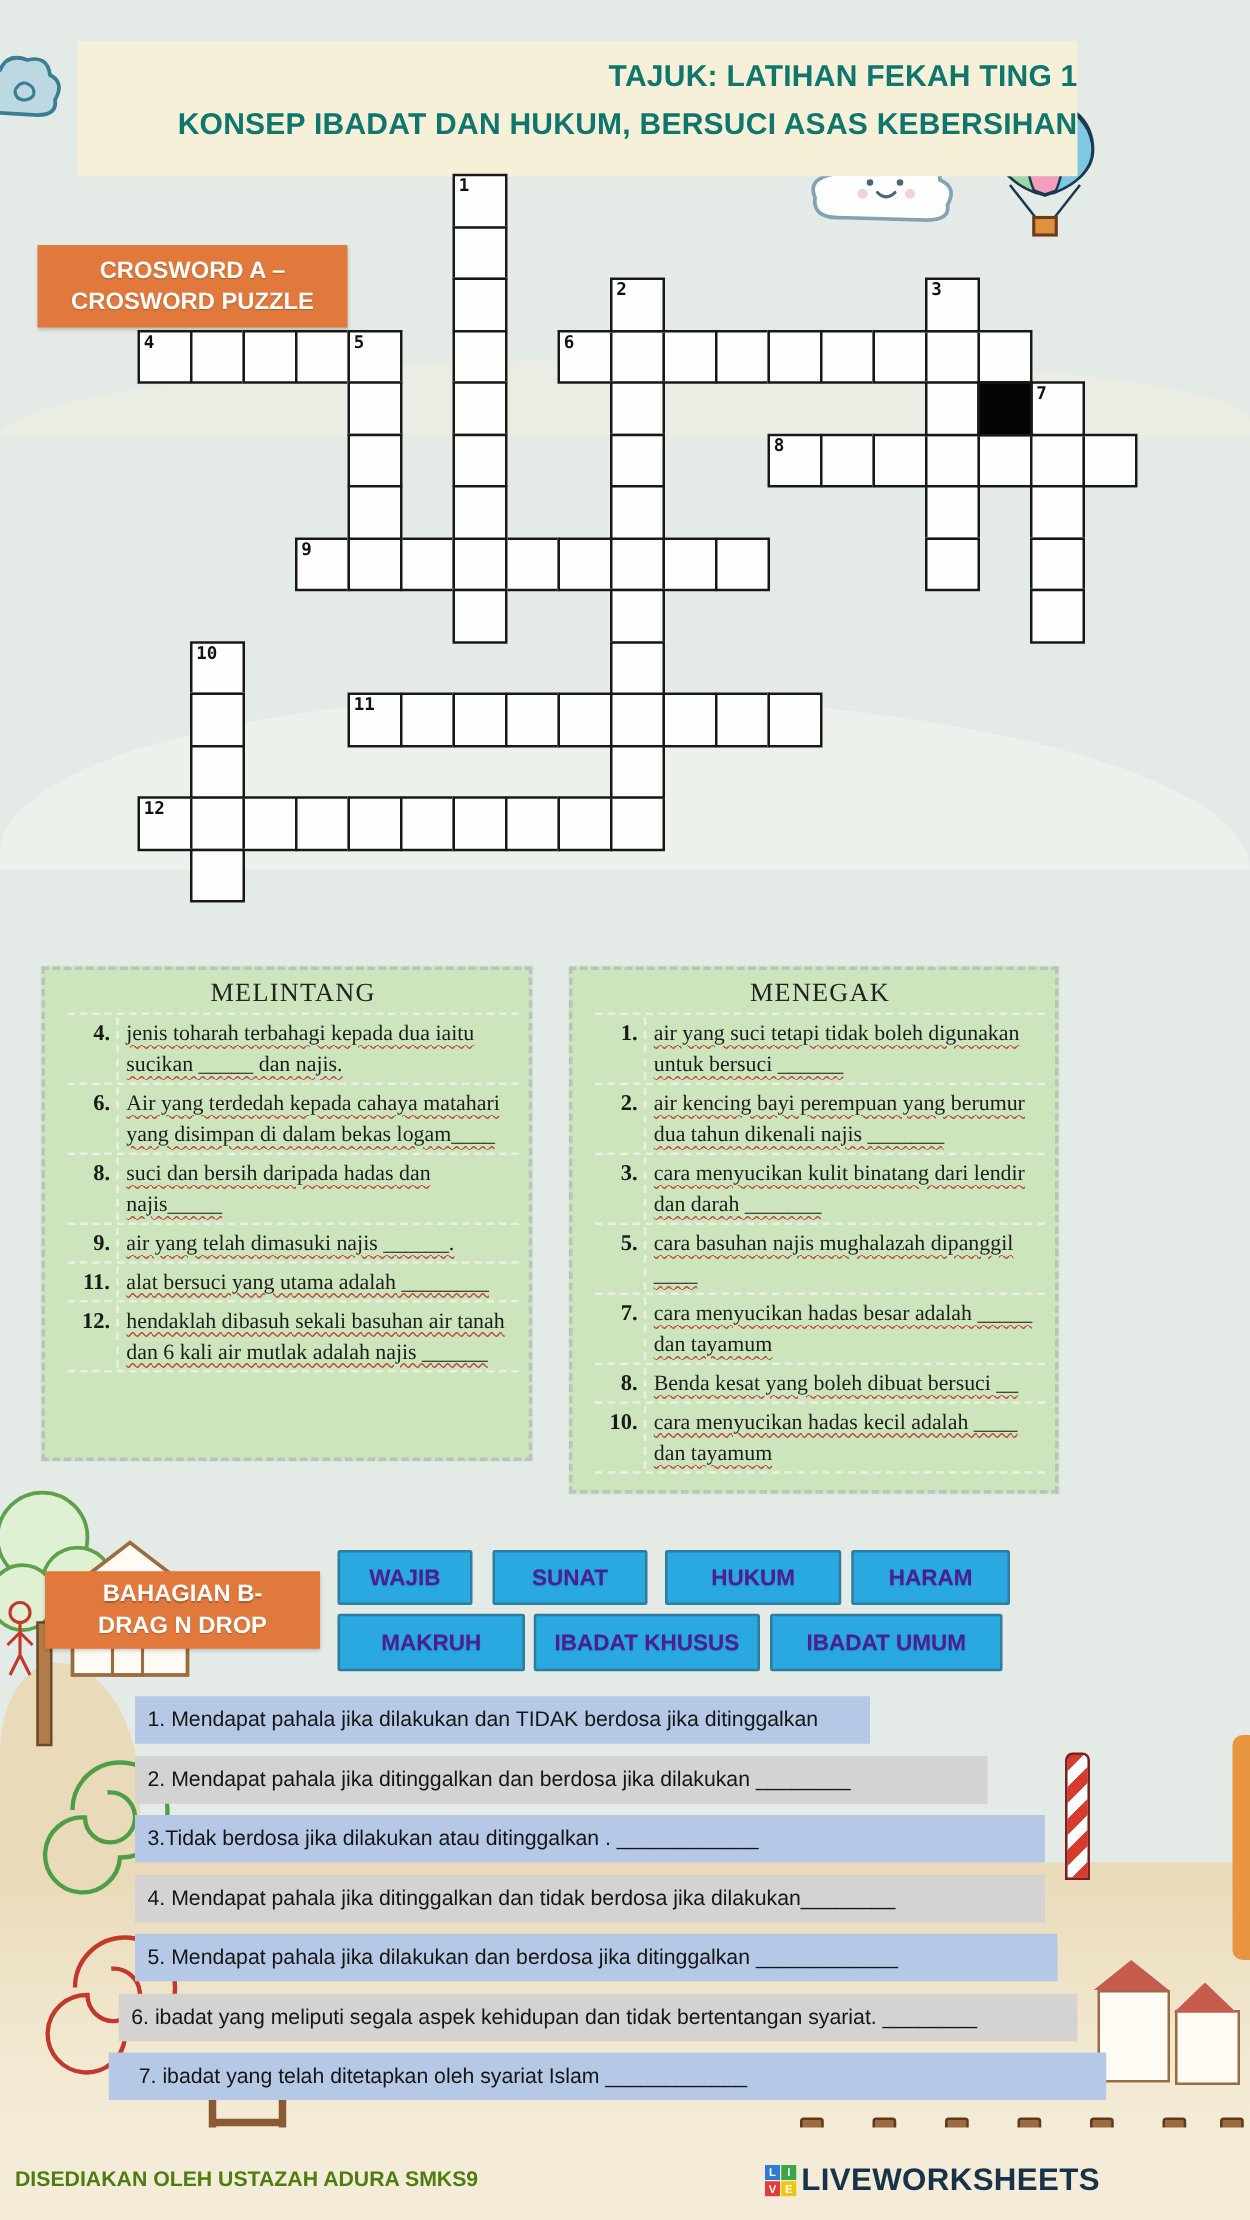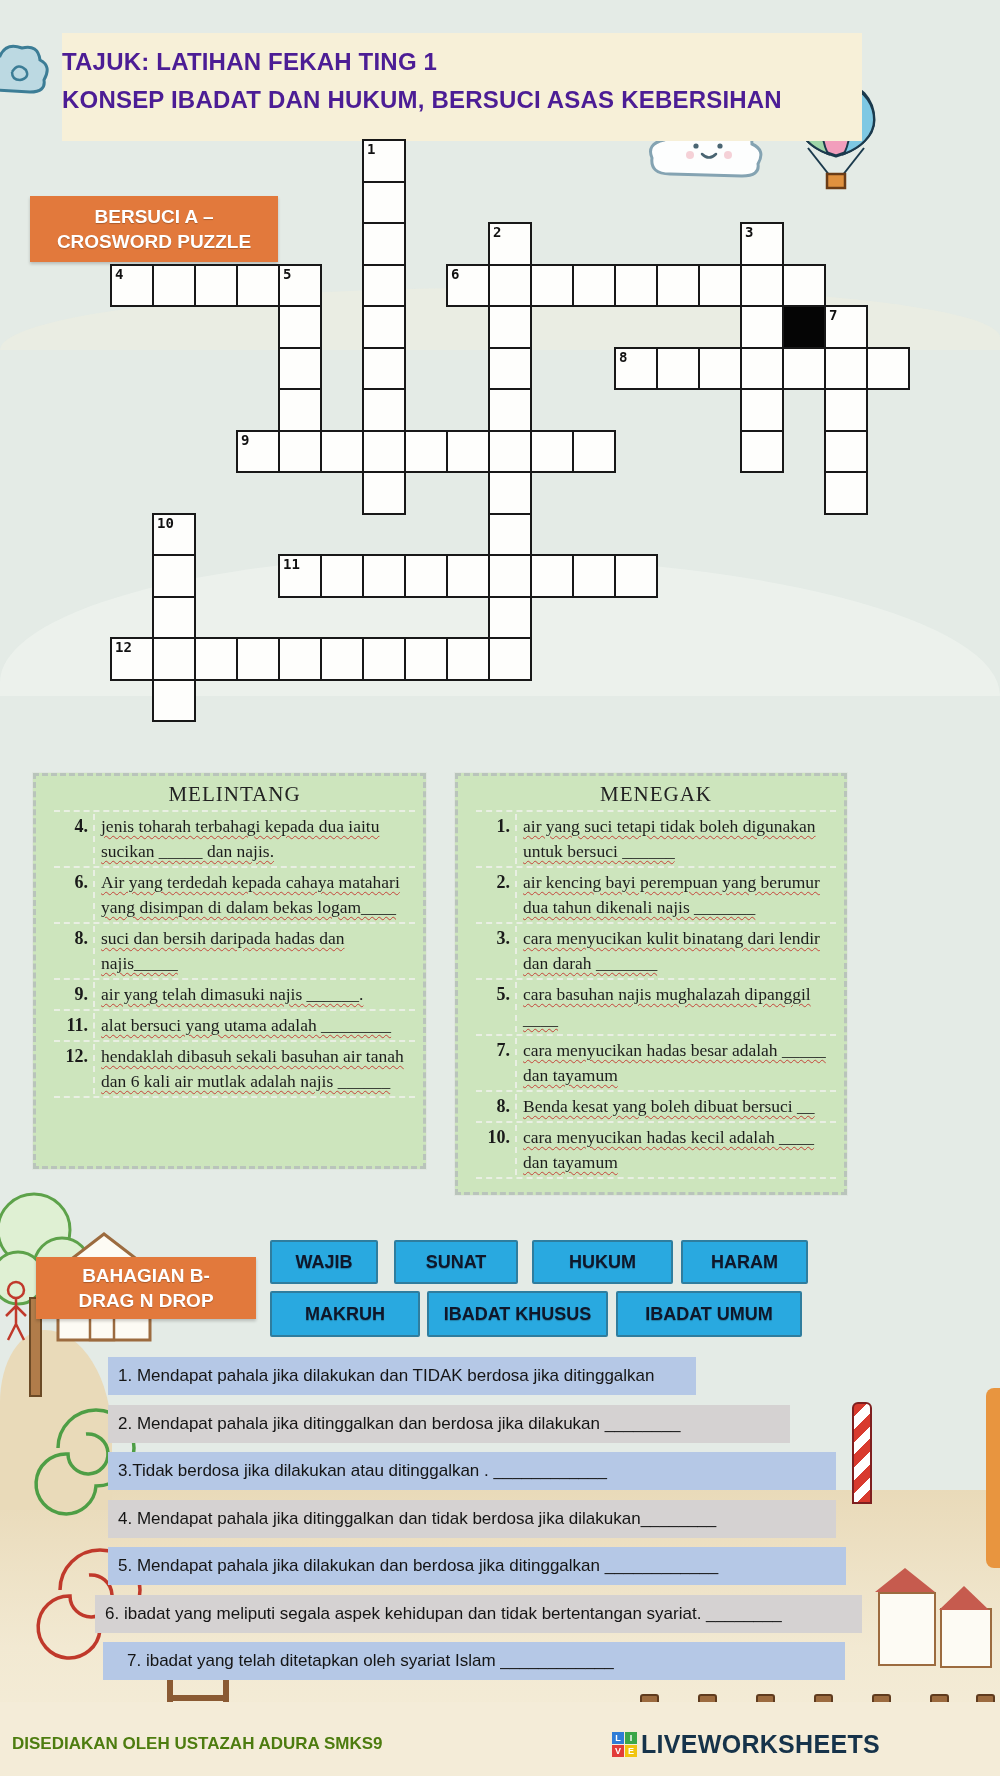--- a/index.html
+++ b/index.html
@@ -13,39 +13,39 @@
   .footer-strip{position:absolute;left:0;top:1702px;width:1000px;height:74px;background:#f4ecd8;z-index:1;}
   .post{position:absolute;width:15px;height:72px;background:#9c6b3f;border:2px solid #5f3b1e;border-radius:3px 3px 0 0;z-index:1;}
   .rail{position:absolute;left:620px;top:1714px;width:380px;height:10px;background:#9c6b3f;border:2px solid #5f3b1e;z-index:1;}
   .pole{position:absolute;left:852px;top:1402px;width:16px;height:98px;border:2px solid #7e1f1f;border-radius:6px 6px 0 0;
         background:repeating-linear-gradient(135deg,#d83a2e 0 9px,#ffffff 9px 18px);z-index:1;}
   .orange-tab{position:absolute;left:986px;top:1388px;width:14px;height:180px;background:#e8953f;border-radius:8px 0 0 8px;z-index:1;}
   .house-r{position:absolute;background:#fdfbf4;border:2px solid #9c6b3f;z-index:0;}
   .roof-r{position:absolute;width:0;height:0;border-left:30px solid transparent;border-right:30px solid transparent;border-bottom:24px solid #c65b4e;z-index:0;}
   
   .title-band{position:absolute;left:62px;top:33px;width:800px;height:108px;background:#f7f0d8;z-index:1;}
-  .title-line{position:absolute;left:62px;width:800px;text-align:left;font-weight:bold;color:#4c1d95;font-size:24px;letter-spacing:.2px;z-index:2;}
+  .title-line{position:absolute;left:62px;width:800px;text-align:right;font-weight:bold;color:#0f766e;font-size:24px;letter-spacing:.2px;z-index:2;}
   
   .badge{position:absolute;background:#e2793c;color:#fff;font-weight:bold;text-align:center;z-index:2;
          box-shadow:0 2px 3px rgba(0,0,0,.2);display:flex;flex-direction:column;justify-content:center;gap:3px;}
   .badge div{font-size:19px;text-shadow:0 1px 1px rgba(0,0,0,.25);}
   
   .xw-cell{position:absolute;width:44px;height:43.5px;box-sizing:border-box;border:2px solid #181818;background:#fefefc;z-index:2;}
   .xw-cell span{position:absolute;top:0px;left:3px;font-family:"DejaVu Sans Mono",monospace;font-weight:bold;font-size:14px;color:#111;}
   .xw-black{position:absolute;width:44px;height:43.5px;box-sizing:border-box;border:2px solid #181818;background:#050505;z-index:3;}
   
   .clue-box{position:absolute;box-sizing:border-box;background:#cde5bd;border:3px dashed #b9c4bb;outline:1px solid #dfe5df;
             padding:4px 8px 8px 18px;z-index:2;font-family:"Liberation Serif",serif;}
   .clue-title{text-align:center;font-size:21px;color:#222;letter-spacing:1px;padding:2px 0 3px 0;border-bottom:2px dashed #e9efe3;}
   .clue-row{display:flex;border-bottom:2px dashed #e9efe3;padding:2px 0;}
   .clue-num{flex:0 0 34px;text-align:right;font-weight:bold;font-size:18px;color:#1a1a1a;padding-right:5px;line-height:25px;}
   .clue-text{flex:1;font-size:17.5px;line-height:25px;color:#1d1d1d;border-left:2px dashed #e9efe3;padding-left:6px;
              text-decoration:underline;text-decoration-style:wavy;text-decoration-color:#c4453a;text-decoration-thickness:1px;text-underline-offset:3px;}
   
-  .chip{position:absolute;background:#29a9e0;border:2px solid #2f7d9e;color:#0f172a;font-weight:bold;font-size:18px;
+  .chip{position:absolute;background:#29a9e0;border:2px solid #2f7d9e;color:#4c1d95;font-weight:bold;font-size:18px;
         display:flex;align-items:center;justify-content:center;z-index:2;text-shadow:0 1px 1px rgba(0,0,0,.25);border-radius:2px;}
   .qbar{position:absolute;height:38px;line-height:38px;padding-left:10px;box-sizing:border-box;font-size:17px;color:#151515;z-index:2;}
   .qbar.blue{background:#b5c8e6;}
   .qbar.gray{background:#d5d2d2;}
   
   .credit{position:absolute;left:12px;top:1734px;font-size:17px;font-weight:600;color:#4d7c0f;z-index:3;}
   .logo{position:absolute;left:612px;top:1730px;display:flex;align-items:center;gap:4px;z-index:3;}
   .logo-tiles{display:grid;grid-template-columns:12px 12px;grid-template-rows:12px 12px;gap:1px;}
   .logo-tiles b{display:flex;align-items:center;justify-content:center;color:#fff;font-size:9px;font-family:"Liberation Sans",sans-serif;}
   .logo-text{font-size:25px;font-weight:800;color:#16334a;letter-spacing:.3px;}
@@ -117,21 +117,21 @@
   <div class="post" style="left:976px;top:1694px;"></div>
   <div class="pole"></div>
   <div class="orange-tab"></div>
   <div class="footer-strip"></div>
 
   <div class="title-band"></div>
   <div class="title-line" style="top:48px;">TAJUK: LATIHAN FEKAH TING 1</div>
   <div class="title-line" style="top:86px;">KONSEP IBADAT DAN HUKUM, BERSUCI  ASAS KEBERSIHAN</div>
 
   <div class="badge" style="left:30px;top:196px;width:248px;height:66px;">
-    <div>BERSUCI A –</div>
+    <div>CROSWORD A –</div>
     <div>CROSWORD PUZZLE</div>
   </div>
 
   <div id="crossword">
       <div class="xw-cell" style="left: 110px; top: 263.5px;">
         <span>4</span>
       </div>
       <div class="xw-cell" style="left: 152px; top: 263.5px;"></div>
       <div class="xw-cell" style="left: 194px; top: 263.5px;"></div>
       <div class="xw-cell" style="left: 236px; top: 263.5px;"></div>
@@ -313,21 +313,21 @@
       <div class="chip" style="left: 616px; top: 1291px; width: 182px; height: 42px;">IBADAT UMUM</div>
     </div>
 
   <div id="questions">
       <div class="qbar blue" style="left: 108px; top: 1357px; width: 588px;">1. Mendapat pahala jika dilakukan dan TIDAK berdosa jika ditinggalkan _________</div>
       <div class="qbar gray" style="left: 108px; top: 1404.5px; width: 682px;">2. Mendapat pahala jika ditinggalkan dan berdosa jika dilakukan ________</div>
       <div class="qbar blue" style="left: 108px; top: 1452px; width: 728px;">3.Tidak berdosa jika dilakukan atau ditinggalkan . ____________</div>
       <div class="qbar gray" style="left: 108px; top: 1499.5px; width: 728px;">4. Mendapat pahala jika ditinggalkan dan tidak berdosa jika dilakukan________</div>
       <div class="qbar blue" style="left: 108px; top: 1547px; width: 738px;">5. Mendapat pahala jika dilakukan dan berdosa jika ditinggalkan ____________</div>
       <div class="qbar gray" style="left: 95px; top: 1594.5px; width: 767px;">6. ibadat yang meliputi segala aspek kehidupan dan tidak bertentangan syariat. ________</div>
-      <div class="qbar blue" style="left: 103px; top: 1642px; width: 742px; padding-left: 24px;">7. ibadat yang telah ditetapkan oleh syariat Islam ____________</div>
+      <div class="qbar blue" style="left: 87px; top: 1642px; width: 798px; padding-left: 24px;">7. ibadat yang telah ditetapkan oleh syariat Islam ____________</div>
     </div>
 
   <div class="credit">DISEDIAKAN OLEH USTAZAH ADURA SMKS9</div>
   <div class="logo">
     <div class="logo-tiles">
         <b style="background: rgb(46, 124, 214);">L</b>
         <b style="background: rgb(58, 166, 72);">I</b>
         <b style="background: rgb(226, 60, 57);">V</b>
         <b style="background: rgb(241, 196, 15);">E</b>
       </div>

